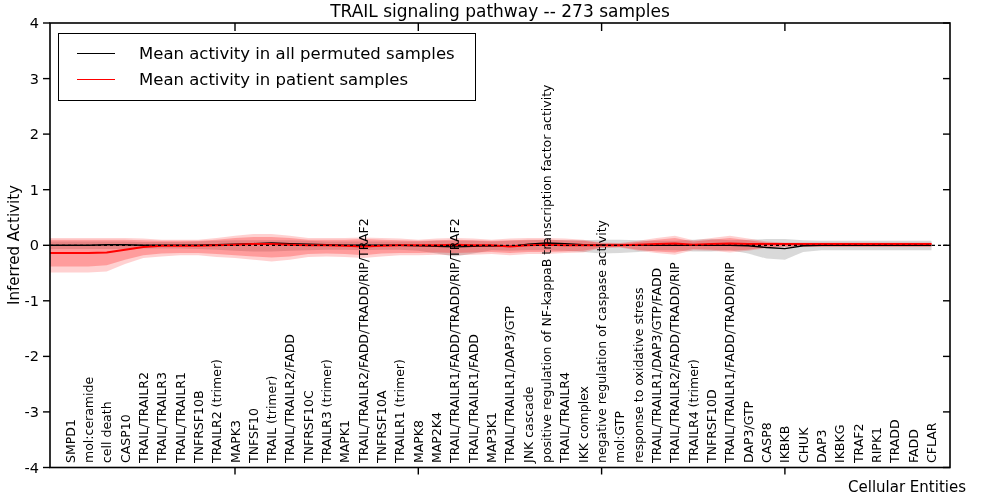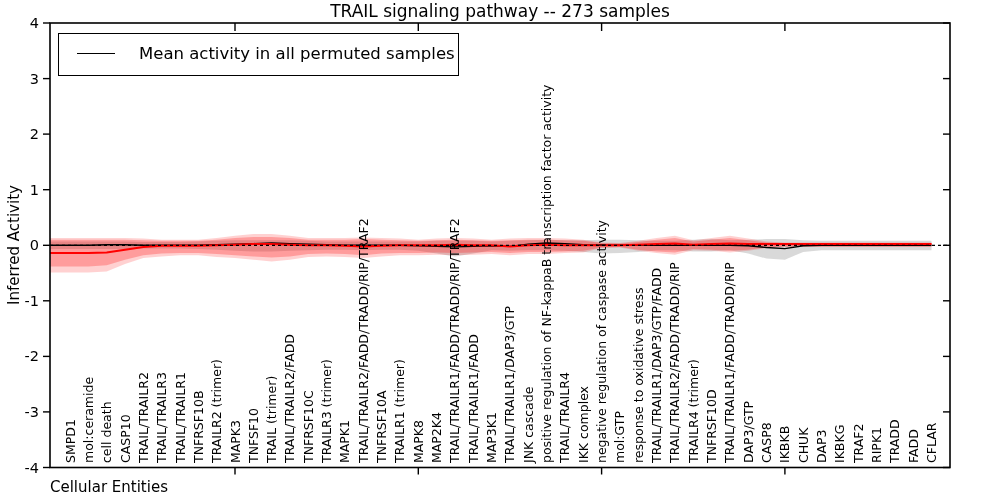--- a/index.html
+++ b/index.html
@@ -2,24 +2,24 @@
 <html><head>
 <meta charset="utf-8">
 <style>
   html,body{margin:0;padding:0;background:#ffffff;}
   .fig{position:relative;width:1000px;height:500px;background:#ffffff;
        font-family:"DejaVu Sans","Liberation Sans",sans-serif;color:#000;overflow:hidden;}
   .title{position:absolute;left:50px;top:1px;width:900px;text-align:center;
          font-size:17px;white-space:nowrap;}
   .ylab{position:absolute;left:-58px;top:236px;width:144px;text-align:center;
         transform:rotate(-90deg);font-size:15px;white-space:nowrap;}
-  .xlab{position:absolute;left:50px;top:478px;width:900px;text-align:left;font-size:15px;}
+  .xlab{position:absolute;left:66px;top:478px;width:900px;text-align:right;font-size:15px;}
   svg{position:absolute;left:0;top:0;}
   .legend{position:absolute;left:58px;top:33px;background:#ffffff;
-          border:1.7px solid #000;padding:7px 3px 8px 9px;font-size:16.5px;line-height:1.55;}
+          border:1.7px solid #000;padding:7px 20px 8px 9px;font-size:16.5px;line-height:1.55;}
   .lrow{display:flex;align-items:center;white-space:nowrap;}
   .lhandle{display:inline-block;width:38px;height:0;border-top:1.7px solid #000;
            margin-right:24px;margin-left:9px;flex:0 0 auto;}
 </style>
 </head>
 <body>
 
 <div class="fig">
 
   <svg id="plot" width="1000" height="500">
@@ -125,15 +125,19 @@
 
   <div class="title">TRAIL signaling pathway -- 273 samples</div>
   <div class="ylab">Inferred Activity</div>
   <div class="xlab">Cellular Entities</div>
 
   <div class="legend">
     <div class="lrow">
       <span class="lhandle" id="lh0" style="border-top-color: rgb(0, 0, 0);"></span>
       <span>Mean activity in all permuted samples</span>
     </div>
+    <div class="lrow">
+      <span class="lhandle" id="lh1" style="border-top-color: rgb(255, 0, 0);"></span>
+      <span>Mean activity in patient samples</span>
+    </div>
   </div>
 
 </div>
 
 </body></html>

